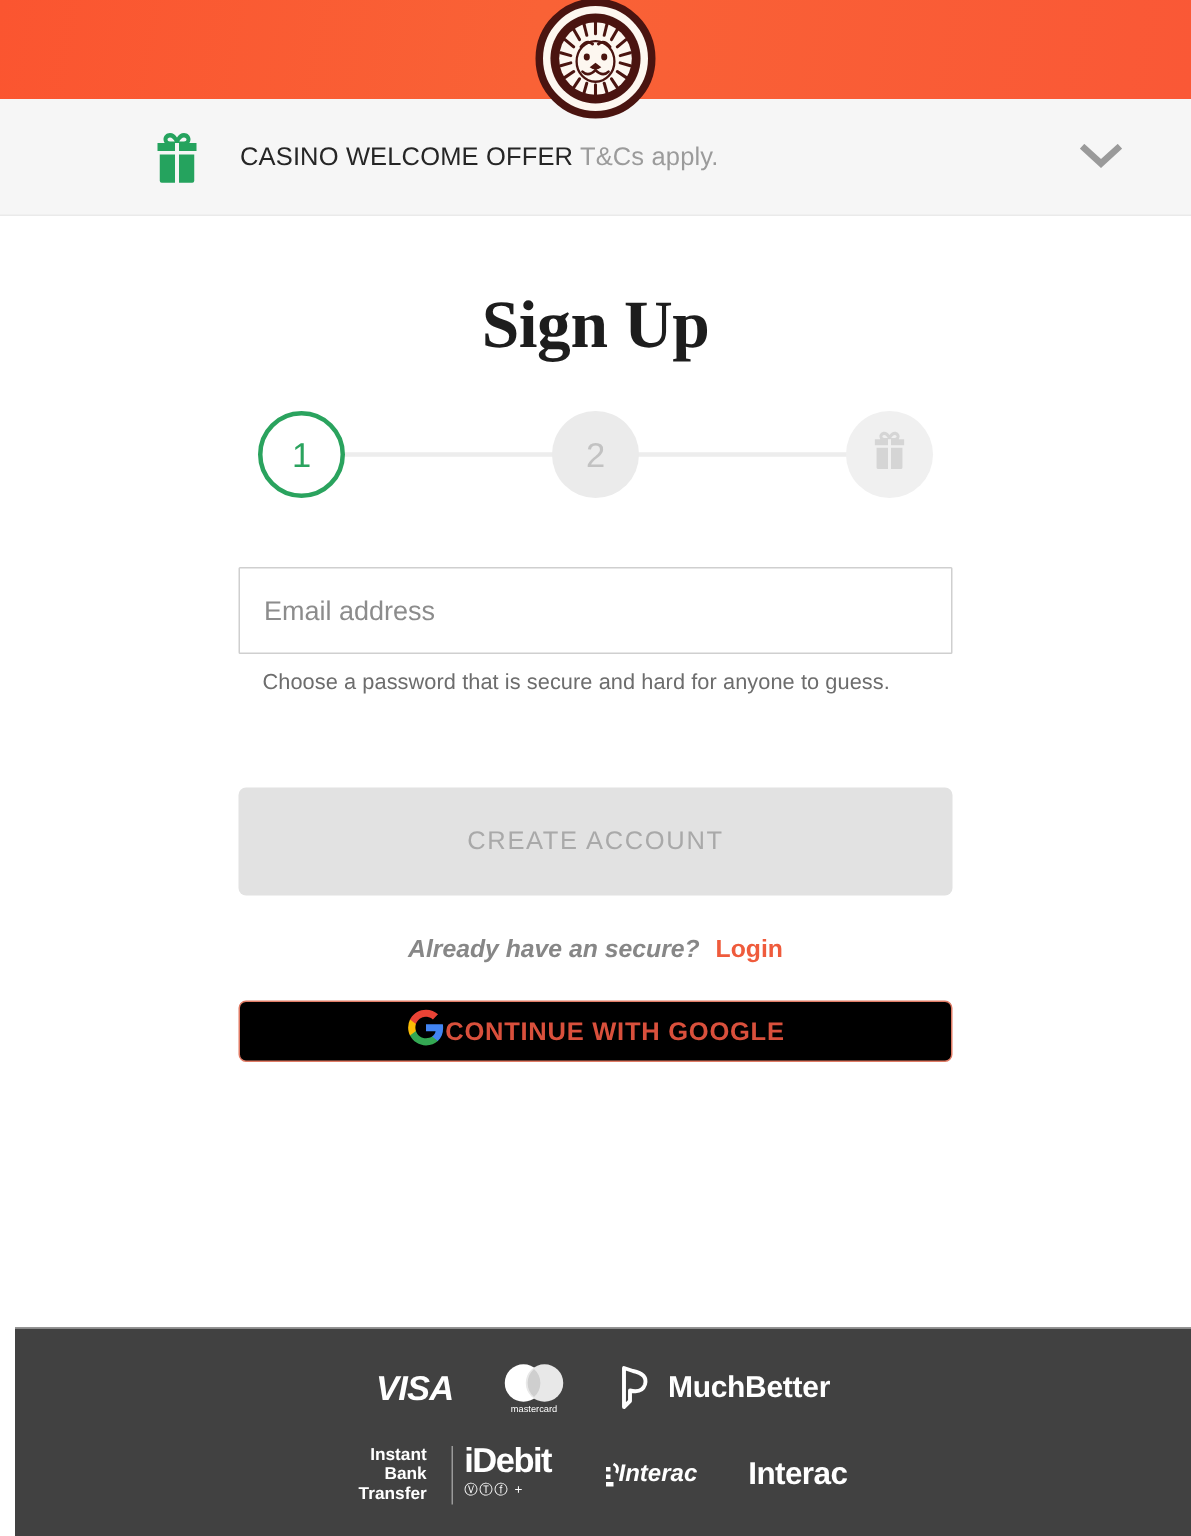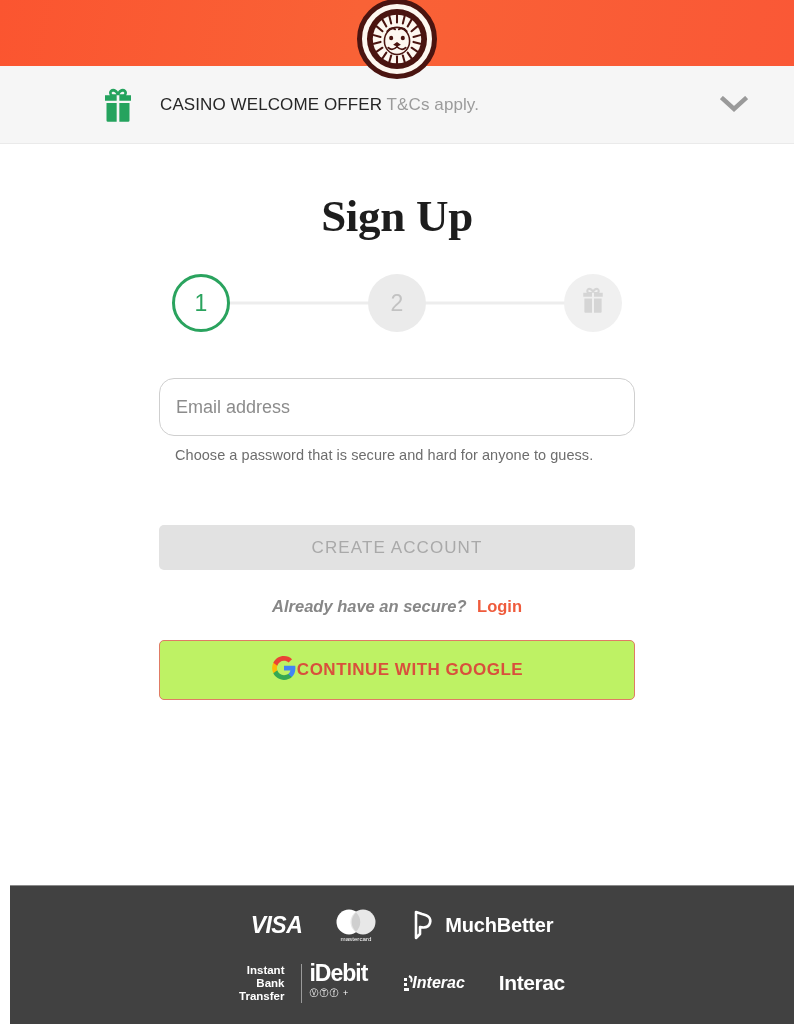--- a/index.html
+++ b/index.html
@@ -102,21 +102,21 @@
     font-weight: 400;
   }
   .step-3 { background: #f0f0f0; }
 
   
   .form { width: 476px; margin: 46px auto 0; }
   .field {
     position: relative;
     height: 58px;
     border: 1px solid #cfcfcf;
-    border-radius: 15px;
+    border-radius: 1px;
     display: flex;
     background: #fff;
     margin-bottom: 17px;
   }
   .field input {
     flex: 1;
     border: 0; outline: none; background: transparent;
     font-family: "Liberation Sans", sans-serif;
     font-size: 18px;
     color: #222;
@@ -130,21 +130,21 @@
   }
   .helper {
     font-size: 14.5px;
     color: #6d6d6d;
     margin: -6px 0 0 16px;
     letter-spacing: .05px;
   }
 
   .cta {
     width: 100%;
-    height: 45px;
+    height: 72px;
     margin-top: 62px;
     background: #e2e2e2;
     border: 0;
     border-radius: 5px;
     color: #a9a9a9;
     font-size: 17px;
     letter-spacing: 1.1px;
     font-family: "Liberation Sans", sans-serif;
     cursor: default;
   }
@@ -161,23 +161,23 @@
   }
   .login-link {
     font-weight: bold;
     color: #ef5b3c;
     text-decoration: none;
     margin-left: 6px;
   }
 
   .google-btn {
     width: 100%;
-    height: 60px;
+    height: 41px;
     margin-top: 24px;
-    background: #bef264;
+    background: #000000;
     border: 1px solid #e07b65;
     border-radius: 5px;
     display: flex;
     align-items: center;
     justify-content: center;
     cursor: pointer;
   }
   .google-btn span {
     color: #d9503c;
     font-size: 17px;

